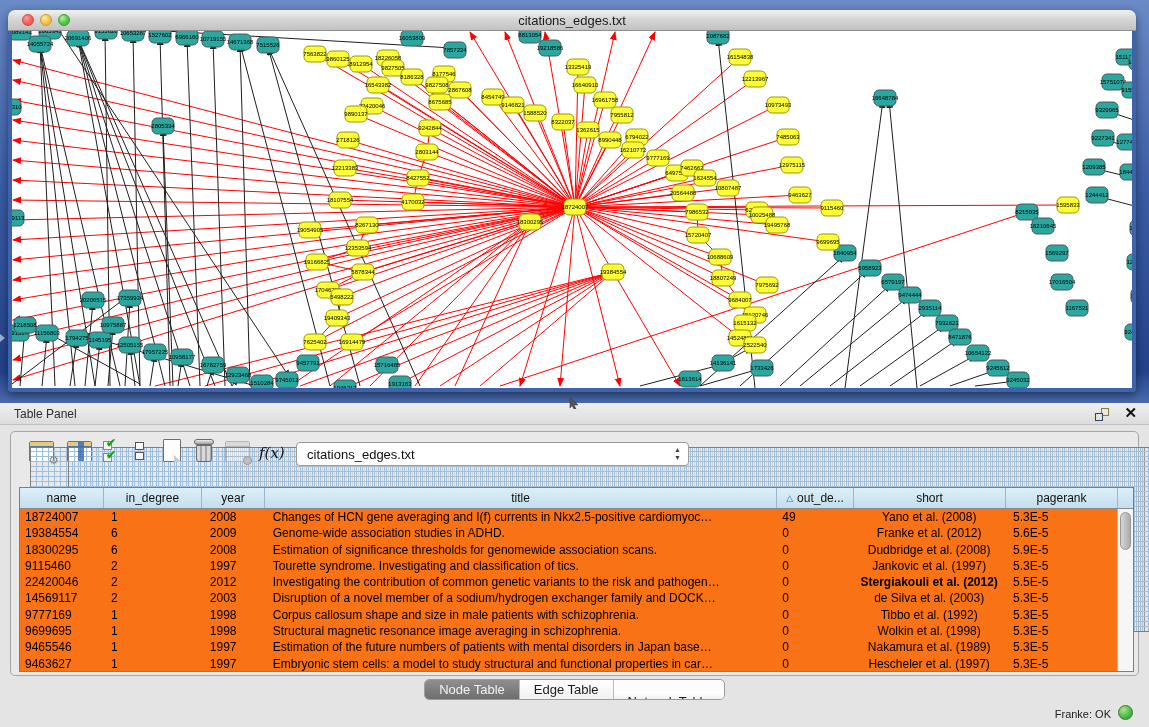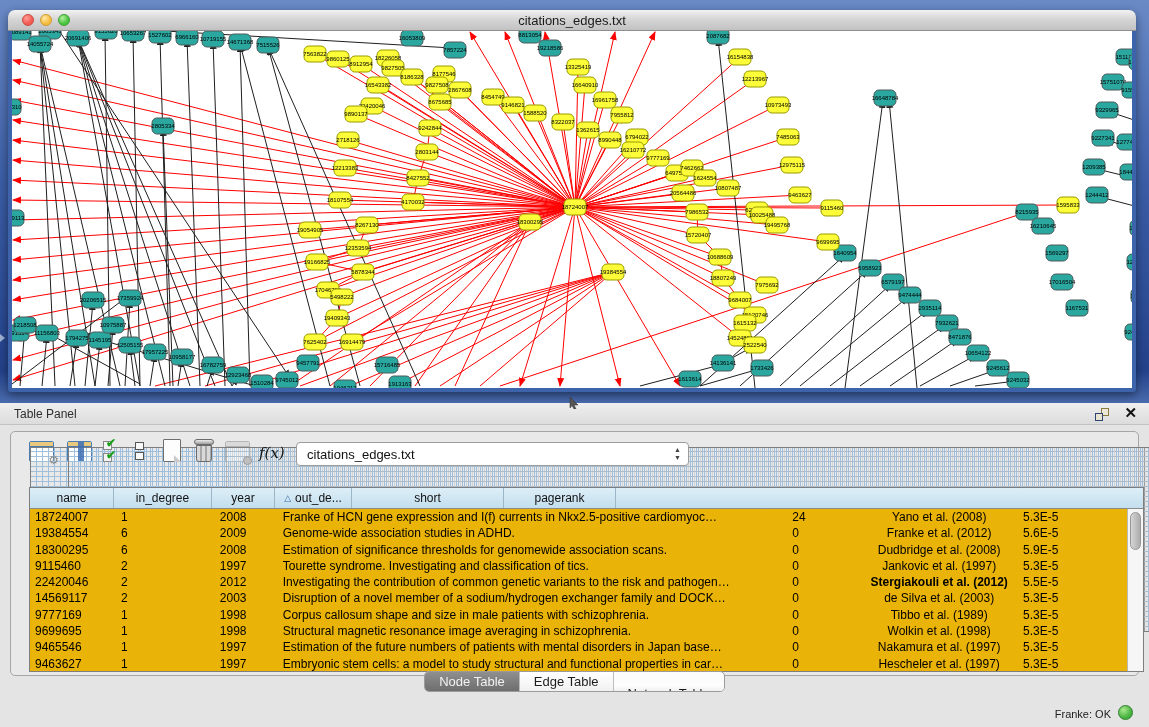--- a/index.html
+++ b/index.html
@@ -74,37 +74,37 @@
     background:repeating-linear-gradient(90deg,#D9D9D9 0 3px,#A8A8A8 3px 5px);
     border:1px solid #6B6B6B; border-radius:0 0 3px 3px; }
   .fx-icon { position:absolute; top:12px; font-family:"DejaVu Serif",serif; font-style:italic;
     font-size:15px; color:#111; }
   .src-select { position:absolute; left:285px; top:10px; width:393px; height:24px;
     background:#FFFFFF; border:1px solid #9C9C9C; border-radius:4px; }
   .src-select .val { position:absolute; left:10px; top:4px; font-size:13px; color:#111; }
   .src-select .arrows { position:absolute; right:7px; top:3px; font-size:7px; color:#444; line-height:8px; text-align:center; }
 
   
-  .grid { position:absolute; left:18px; top:55px; width:1115px; height:185px;
-    background:#eab308; border:1px solid #7E7E7E; }
+  .grid { position:absolute; left:8px; top:55px; width:1115px; height:185px;
+    background:#f97316; border:1px solid #7E7E7E; }
   .ghead { display:flex; height:21px;
     background:linear-gradient(180deg,#DDEFF8,#C3DEEE); border-bottom:1px solid #8A8A8A; }
   .ghead .th { height:100%; border-right:1px solid #9DB6C6; font-size:12px; color:#111;
     display:flex; align-items:center; justify-content:center; overflow:hidden; white-space:nowrap; }
   .ghead .sortg { color:#3A6EA5; font-size:9px; margin-right:4px; }
   .gbody { position:absolute; left:0; top:21px; right:16px; bottom:0; overflow:hidden; }
   .grow { display:flex; height:16.3px; font-size:12px; color:#000; white-space:nowrap; }
   .grow .td { overflow:hidden; height:100%; line-height:16.3px; }
   .vscroll { position:absolute; right:0; top:21px; width:16px; bottom:0;
     background:#F6F6F6; border-left:1px solid #B8B8B8; }
   .vthumb { position:absolute; left:2px; top:3px; width:11px; height:38px; border-radius:6px;
     background:linear-gradient(90deg,#D6D6D6,#ACACAC); border:1px solid #979797; }
 
   
-  .seg-wrap { position:absolute; left:0; top:268px; width:100%; height:24px; text-align:center; }
+  .seg-wrap { position:absolute; left:0; top:276px; width:100%; height:24px; text-align:center; }
   .seg { display:inline-flex; height:21px; border:1px solid #9B9B9B; border-radius:5px;
     overflow:hidden; background:#FCFCFC; }
   .seg .tab { padding:0 14px; font-size:13px; line-height:20px; color:#1C1C1C;
     border-right:1px solid #BDBDBD; background:linear-gradient(180deg,#FFFFFF,#F1F1F1); }
   .seg .tab:last-child { border-right:none;margin-top:12px; }
   .seg .tab.sel { background:linear-gradient(180deg,#8F8F8F,#6E6E6E); color:#F2F2F2; }
   .statusbar { position:absolute; left:0; top:300px; width:100%; height:24px; }
   .mem-label { position:absolute; right:38px; top:5px; font-size:11px; color:#222; }
   .mem-dot { position:absolute; right:16px; top:2px; width:15px; height:15px; border-radius:50%;
     background:radial-gradient(circle at 35% 30%,#A8E88C,#43B13C 65%); border:1px solid #2E7D2E; }
@@ -951,31 +951,32 @@
         <span class="val">citations_edges.txt</span>
         <span class="arrows">▲<br>▼</span>
       </div>
     </div>
 
     <div class="grid">
       <div class="ghead" id="ghead">
           <div class="th" style="width: 84px;">name</div>
           <div class="th" style="width: 98px;">in_degree</div>
           <div class="th" style="width: 63px;">year</div>
+          <div class="th" style="width: 512px;">title</div>
           <div class="th" style="width: 77px;"><span class="sortg">△</span>out_de...</div>
           <div class="th" style="width: 152px;">short</div>
           <div class="th" style="width: 112px;">pagerank</div>
         </div>
       <div class="gbody" id="gbody">
           <div class="grow">
             <div class="td" style="width: 84px; padding-left: 5px;">18724007</div>
             <div class="td" style="width: 98px; padding-left: 7px;">1</div>
             <div class="td" style="width: 63px; padding-left: 8px;">2008</div>
-            <div class="td" style="width: 512px; padding-left: 8px;">Franke of HCN gene expression and I(f) currents in Nkx2.5-positive cardiomyoc…</div>
-            <div class="td" style="width: 77px; padding-left: 6px;">24</div>
+            <div class="td" style="width: 512px; padding-left: 8px;">Changes of HCN gene averaging and I(f) currents in Nkx2.5-positive cardiomyoc…</div>
+            <div class="td" style="width: 77px; padding-left: 6px;">49</div>
             <div class="td" style="width: 152px; padding-left: 0px; text-align: center;">Yano et al. (2008)</div>
             <div class="td" style="width: 112px; padding-left: 8px;">5.3E-5</div>
           </div>
           <div class="grow">
             <div class="td" style="width: 84px; padding-left: 5px;">19384554</div>
             <div class="td" style="width: 98px; padding-left: 7px;">6</div>
             <div class="td" style="width: 63px; padding-left: 8px;">2009</div>
             <div class="td" style="width: 512px; padding-left: 8px;">Genome-wide association studies in ADHD.</div>
             <div class="td" style="width: 77px; padding-left: 6px;">0</div>
             <div class="td" style="width: 152px; padding-left: 0px; text-align: center;">Franke et al. (2012)</div>
@@ -1016,39 +1017,39 @@
             <div class="td" style="width: 77px; padding-left: 6px;">0</div>
             <div class="td" style="width: 152px; padding-left: 0px; text-align: center;">de Silva et al. (2003)</div>
             <div class="td" style="width: 112px; padding-left: 8px;">5.3E-5</div>
           </div>
           <div class="grow">
             <div class="td" style="width: 84px; padding-left: 5px;">9777169</div>
             <div class="td" style="width: 98px; padding-left: 7px;">1</div>
             <div class="td" style="width: 63px; padding-left: 8px;">1998</div>
             <div class="td" style="width: 512px; padding-left: 8px;">Corpus callosum shape and size in male patients with schizophrenia.</div>
             <div class="td" style="width: 77px; padding-left: 6px;">0</div>
-            <div class="td" style="width: 152px; padding-left: 0px; text-align: center;">Tibbo et al. (1989)</div>
+            <div class="td" style="width: 152px; padding-left: 0px; text-align: center;">Tibbo et al. (1992)</div>
             <div class="td" style="width: 112px; padding-left: 8px;">5.3E-5</div>
           </div>
           <div class="grow">
             <div class="td" style="width: 84px; padding-left: 5px;">9699695</div>
             <div class="td" style="width: 98px; padding-left: 7px;">1</div>
             <div class="td" style="width: 63px; padding-left: 8px;">1998</div>
             <div class="td" style="width: 512px; padding-left: 8px;">Structural magnetic resonance image averaging in schizophrenia.</div>
             <div class="td" style="width: 77px; padding-left: 6px;">0</div>
             <div class="td" style="width: 152px; padding-left: 0px; text-align: center;">Wolkin et al. (1998)</div>
             <div class="td" style="width: 112px; padding-left: 8px;">5.3E-5</div>
           </div>
           <div class="grow">
             <div class="td" style="width: 84px; padding-left: 5px;">9465546</div>
             <div class="td" style="width: 98px; padding-left: 7px;">1</div>
             <div class="td" style="width: 63px; padding-left: 8px;">1997</div>
             <div class="td" style="width: 512px; padding-left: 8px;">Estimation of the future numbers of patients with mental disorders in Japan base…</div>
             <div class="td" style="width: 77px; padding-left: 6px;">0</div>
-            <div class="td" style="width: 152px; padding-left: 0px; text-align: center;">Nakamura et al. (1997)</div>
+            <div class="td" style="width: 152px; padding-left: 0px; text-align: center;">Nakamura et al. (1989)</div>
             <div class="td" style="width: 112px; padding-left: 8px;">5.3E-5</div>
           </div>
           <div class="grow">
             <div class="td" style="width: 84px; padding-left: 5px;">9463627</div>
             <div class="td" style="width: 98px; padding-left: 7px;">1</div>
             <div class="td" style="width: 63px; padding-left: 8px;">1997</div>
             <div class="td" style="width: 512px; padding-left: 8px;">Embryonic stem cells: a model to study structural and functional properties in car…</div>
             <div class="td" style="width: 77px; padding-left: 6px;">0</div>
             <div class="td" style="width: 152px; padding-left: 0px; text-align: center;">Hescheler et al. (1997)</div>
             <div class="td" style="width: 112px; padding-left: 8px;">5.3E-5</div>

